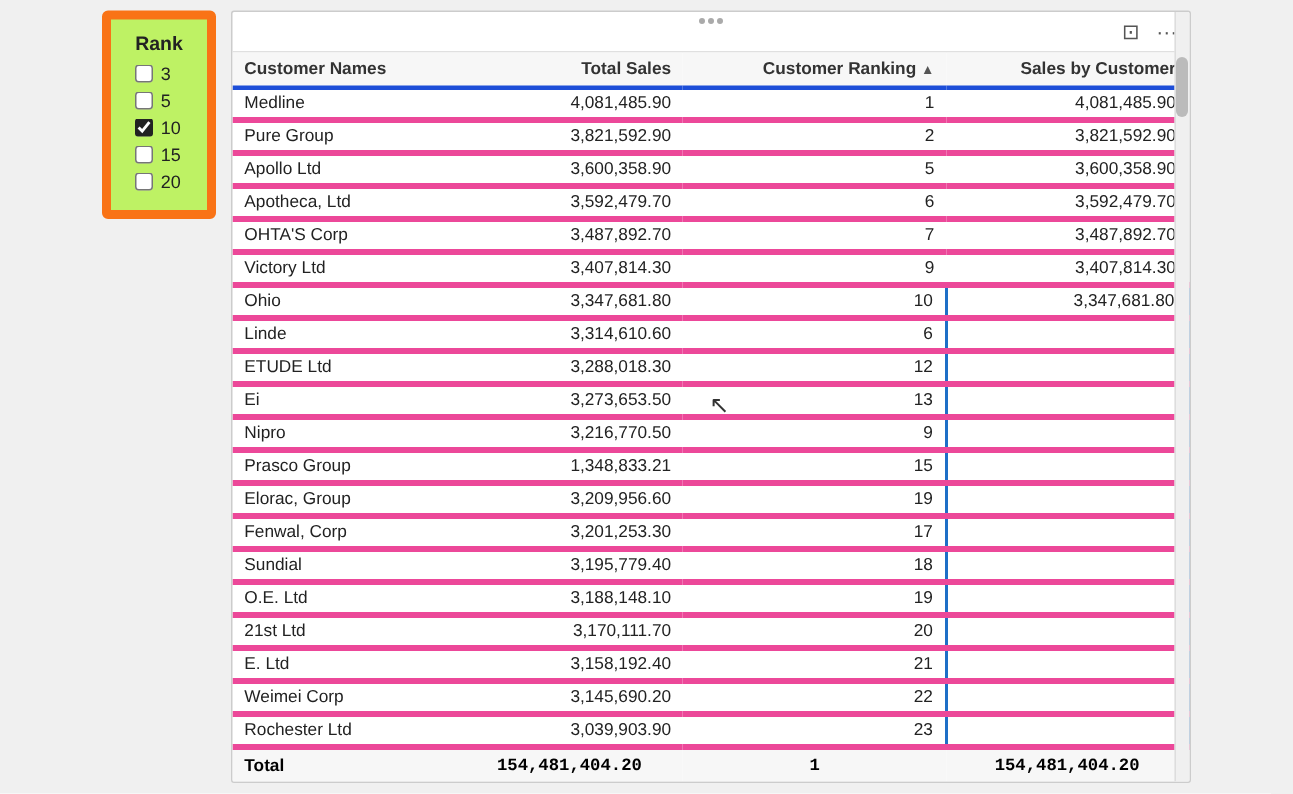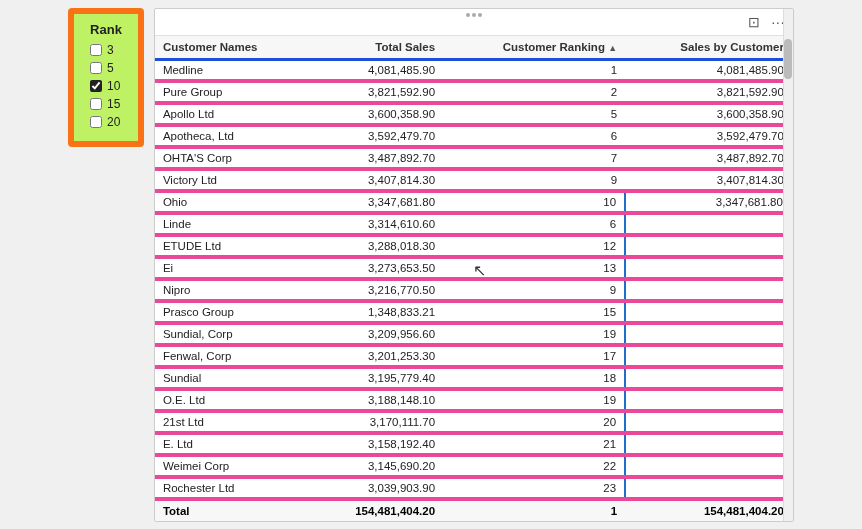--- a/index.html
+++ b/index.html
@@ -129,21 +129,22 @@
     .data-table tfoot tr {
       border-top: 4px solid #a3a3a3;
       background: #f7f7f7;
     }
     .data-table tfoot td {
       padding: 4px 8px;
       font-weight: 700;
       font-size: 11.5px;
     }
     .data-table tfoot td.right {
-      text-align: right;
+      text-align: center;
+      font-family: Liberation Mono, monospace;
     }
 
     
     .highlight-cell {
       border-left: 2.5px solid #1e6fc7;
       border-right: 2.5px solid #1e6fc7;
       background: #fff;
     }
     .highlight-cell-top {
       border-top: 2.5px solid #1e6fc7;
@@ -302,21 +303,21 @@
             <td class="right">9</td>
             <td class="right highlight-cell"></td>
           </tr>
           <tr>
             <td>Prasco Group</td>
             <td class="right">1,348,833.21</td>
             <td class="right">15</td>
             <td class="right highlight-cell"></td>
           </tr>
           <tr>
-            <td>Sundial, Corp</td>
+            <td>Elorac, Group</td>
             <td class="right">3,209,956.60</td>
             <td class="right">19</td>
             <td class="right highlight-cell"></td>
           </tr>
           <tr>
             <td>Fenwal, Corp</td>
             <td class="right">3,201,253.30</td>
             <td class="right">17</td>
             <td class="right highlight-cell"></td>
           </tr>

